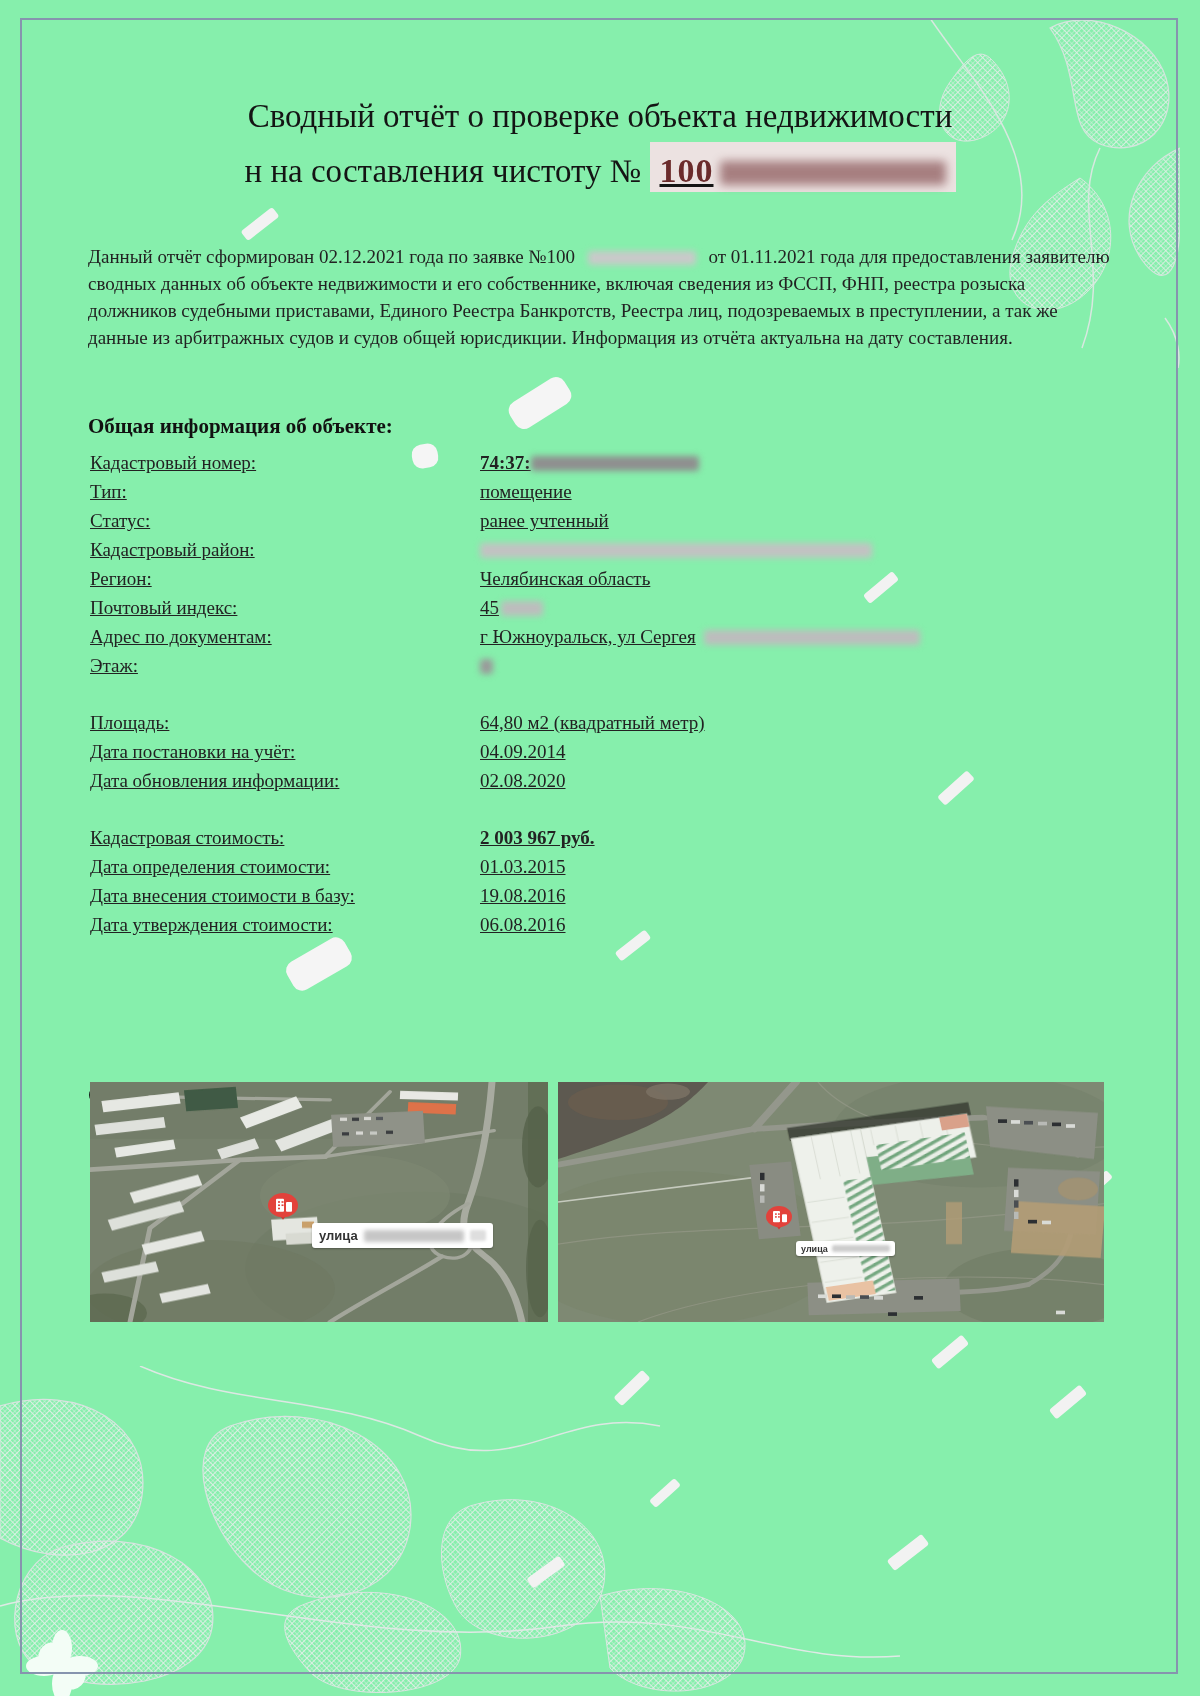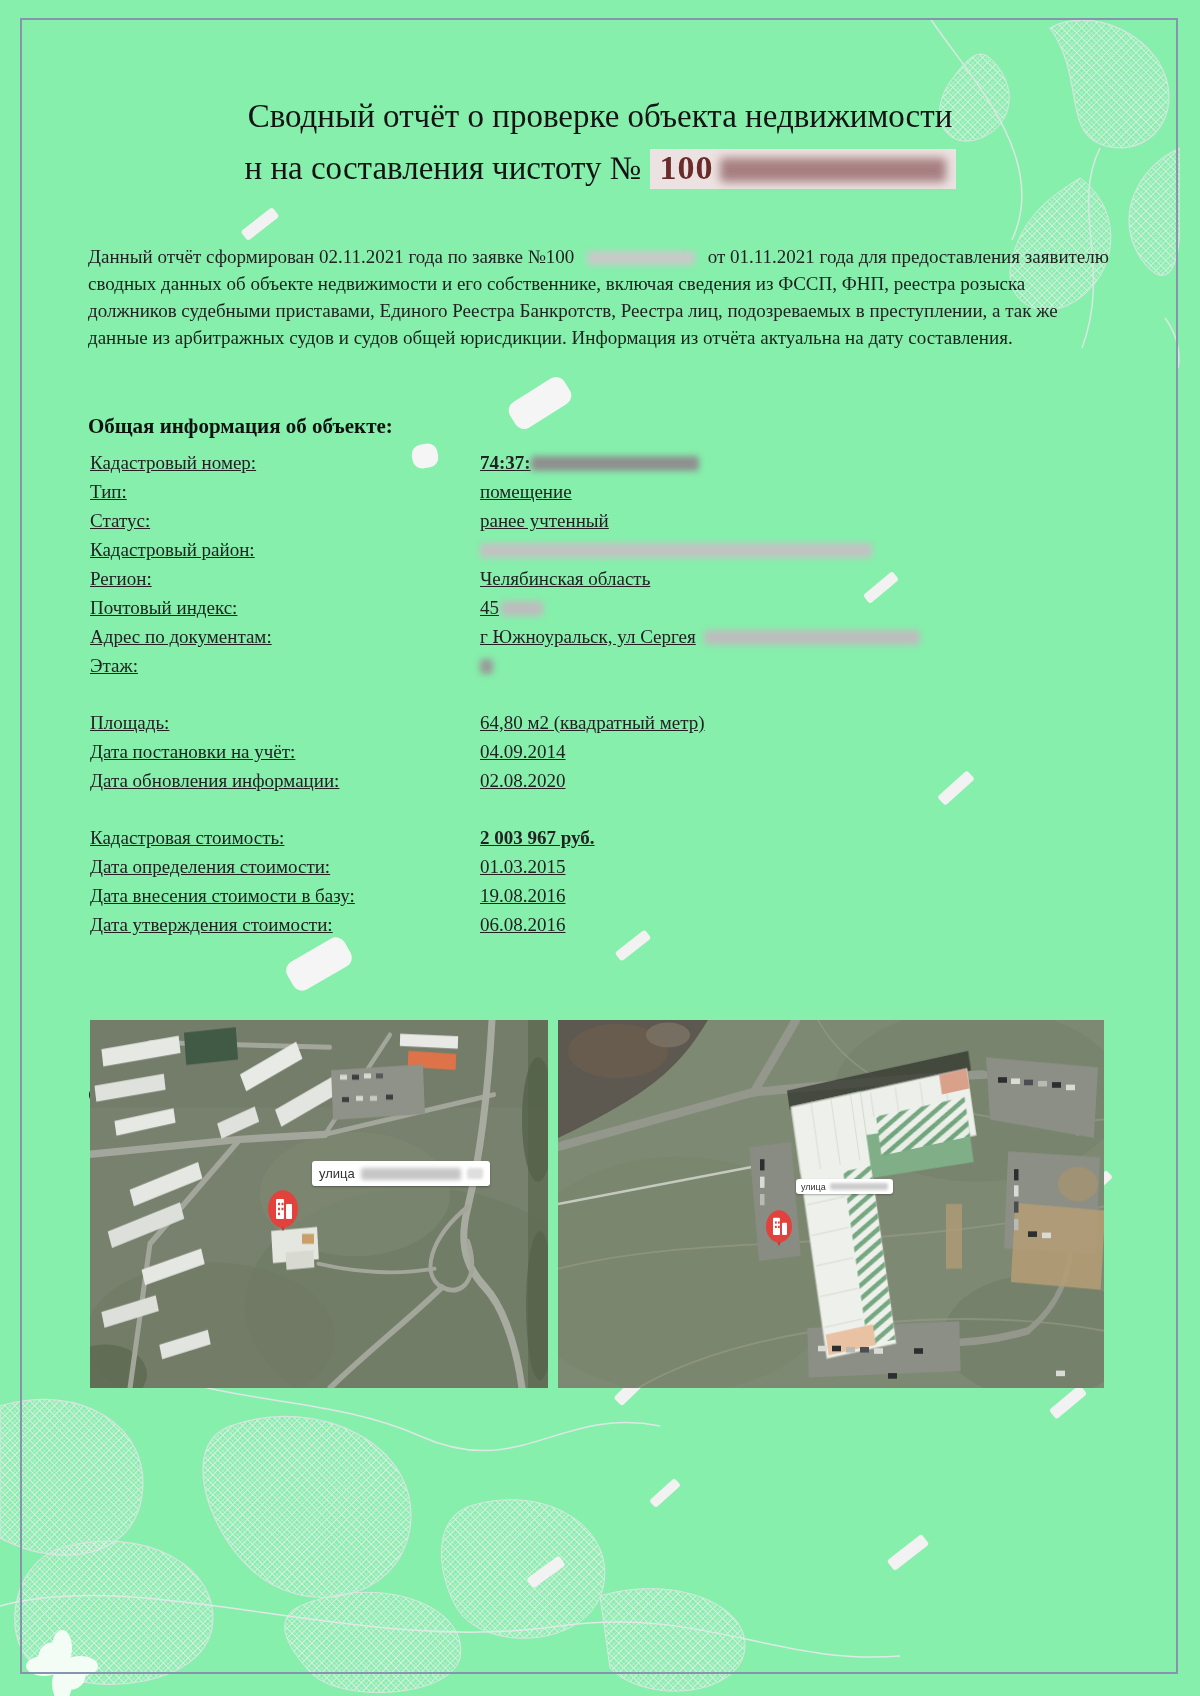--- a/index.html
+++ b/index.html
@@ -13,37 +13,37 @@
   .wm-blob { position:absolute; z-index:1; background:#f5f5f5; border-radius:10px; pointer-events:none; }
   
   .frame {
     position:absolute; left:20px; top:18px; width:1154px; height:1652px;
     border:2px solid #8694ae; z-index:2; pointer-events:none;
   }
   
   .content { position:absolute; inset:0; z-index:3; }
   .title-block { position:absolute; left:70px; right:70px; top:90px; text-align:center;
                  font-size:33px; line-height:52px; color:#141414; }
-  .title-num-box { display:inline-block; background:#ece2e1; padding:1px 10px 3px 10px; line-height:36px; }
+  .title-num-box { display:inline-block; background:#ece2e1; padding:11px 10px 3px 10px; line-height:36px;text-decoration:underline; }
   .title-num { color:#6b2b2b; font-weight:bold; font-size:34px; letter-spacing:1px; }
   .redact { display:inline-block; border-radius:3px; }
   .r-maroon { width:226px; height:24px; background:#966769; filter:blur(5px); opacity:.8; vertical-align:-3px; margin-left:6px; }
   .r-gray   { background:#bdbdbd; filter:blur(3px); height:15px; vertical-align:-2px; }
   .r-light  { background:#c9c9c9; filter:blur(3px); height:14px; vertical-align:-2px; }
   .intro { position:absolute; left:88px; top:243px; width:1024px; font-size:19px; line-height:27px; color:#222; }
   .h1 { position:absolute; left:88px; font-size:21px; font-weight:bold; color:#111; }
   #h-general { top:414px; }
   #h-location { top:1044px;margin-top:39px; }
   .info { position:absolute; left:90px; top:448px; font-size:19px; color:#222; }
   .info .row { display:flex; height:29px; line-height:29px;text-decoration:underline; }
   .info .lbl { width:390px; flex:none; }
   .info .gap { height:28px; }
   .bold { font-weight:bold; }
   
-  .map { position:absolute; top:1020px; height:368px; overflow:hidden; z-index:3; background:#7a8470; }
+  .map { position:absolute; top:1082px; height:240px; overflow:hidden; z-index:3; background:#7a8470;font-weight:bold; }
   #map-left  { left:90px;  width:458px; }
   #map-right { left:558px; width:546px; }
   .map svg { display:block; width:100%; height:100%; }
   .map-label { position:absolute; background:#ffffff; border-radius:3px;
                box-shadow:0 1px 2px rgba(0,0,0,.3); display:flex; align-items:center;
                font-family:"Liberation Sans", sans-serif; color:#333; }
   #label-left  { left:222px; top:141px; height:25px; padding:0 7px; font-size:13px; gap:6px; }
   #label-left .bar  { width:100px; height:12px; background:#c6c6c6; filter:blur(2px); border-radius:2px; }
   #label-left .bar2 { width:16px;  height:11px; background:#dedede; filter:blur(1.5px); border-radius:2px; }
   #label-right { left:238px; top:159px; height:15px; padding:0 5px; font-size:9px; gap:4px; }
@@ -113,21 +113,21 @@
 
     <div class="title-block">
       <div>Сводный отчёт о проверке объекта недвижимости</div>
       <div>
         <span>н на составления чистоту №</span>
         <span class="title-num-box"><span class="title-num">100</span><span class="redact r-maroon"></span></span>
       </div>
     </div>
 
     <div class="intro">
-      <span>Данный отчёт сформирован 02.11.2021 года по заявке №100</span>
+      <span>Данный отчёт сформирован 02.12.2021 года по заявке №100</span>
       <span class="redact r-light" style="width:108px; margin:0 8px;"></span>
       <span>от 01.11.2021 года для предоставления заявителю сводных данных об объекте недвижимости и его собственнике, включая сведения из ФССП, ФНП, реестра розыска должников судебными приставами, Единого Реестра Банкротств, Реестра лиц, подозреваемых в преступлении, а так же данные из арбитражных судов и судов общей юрисдикции. Информация из отчёта актуальна на дату составления.</span>
     </div>
 
     <div class="h1" id="h-general">Общая информация об объекте:</div>
 
     <div class="info">
       <div class="row">
           <span class="lbl">Кадастровый номер:</span>
           <span class="val"><b>74:37:</b><span class="redact r-gray" style="width:168px; background:#8f8f8f;"></span></span>

